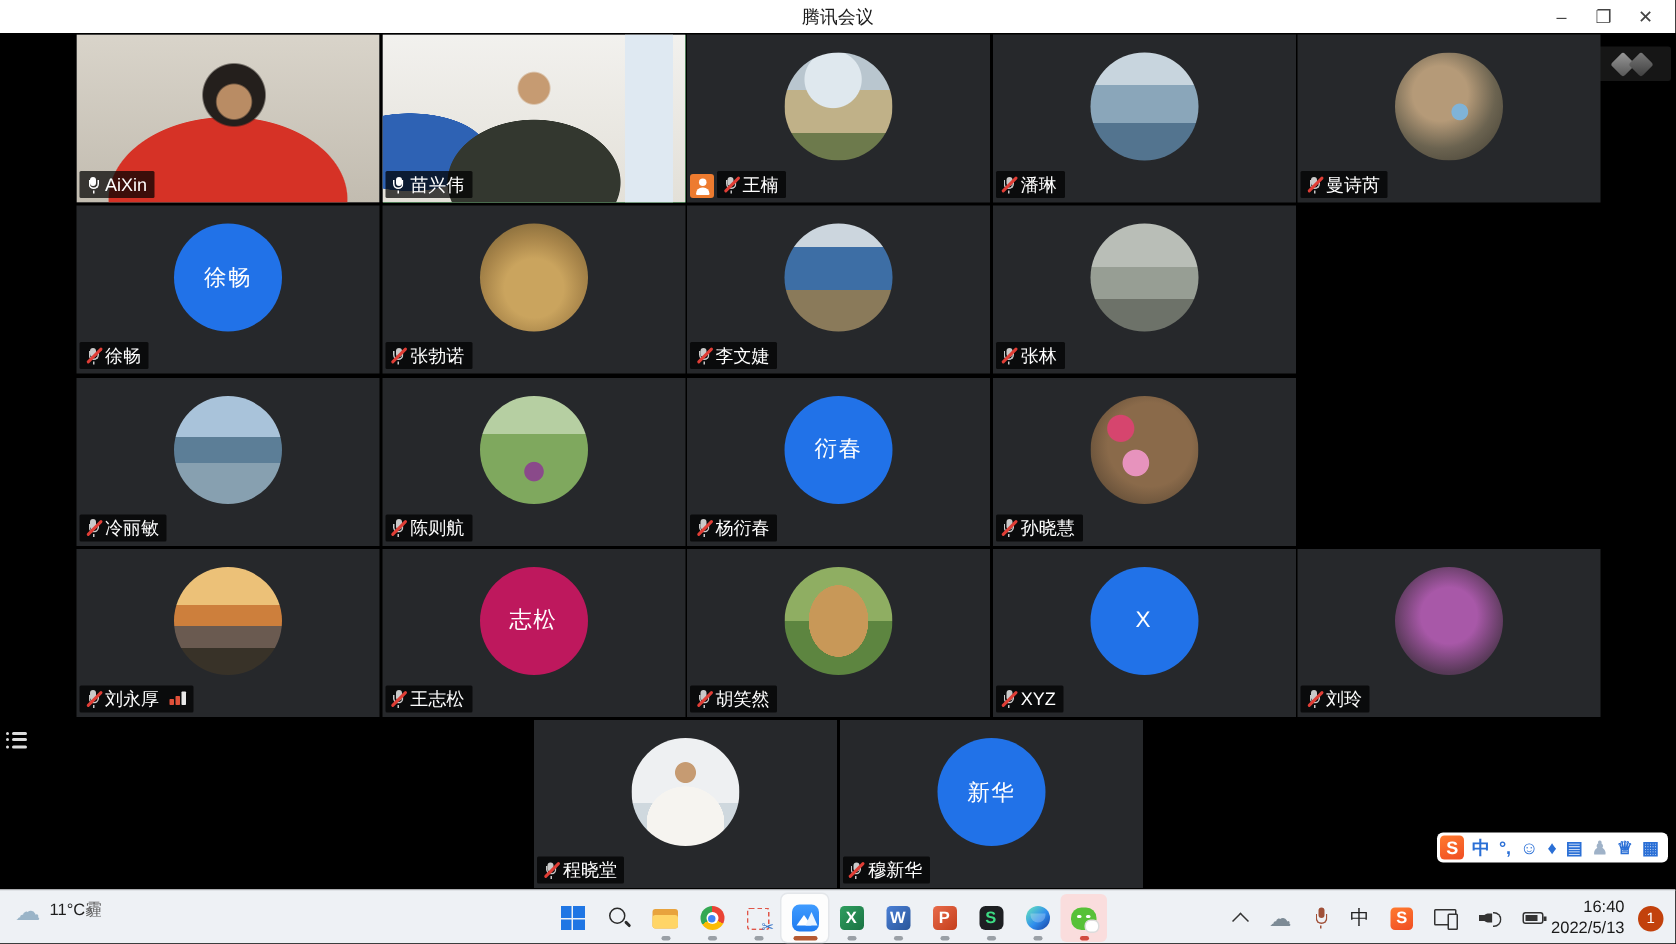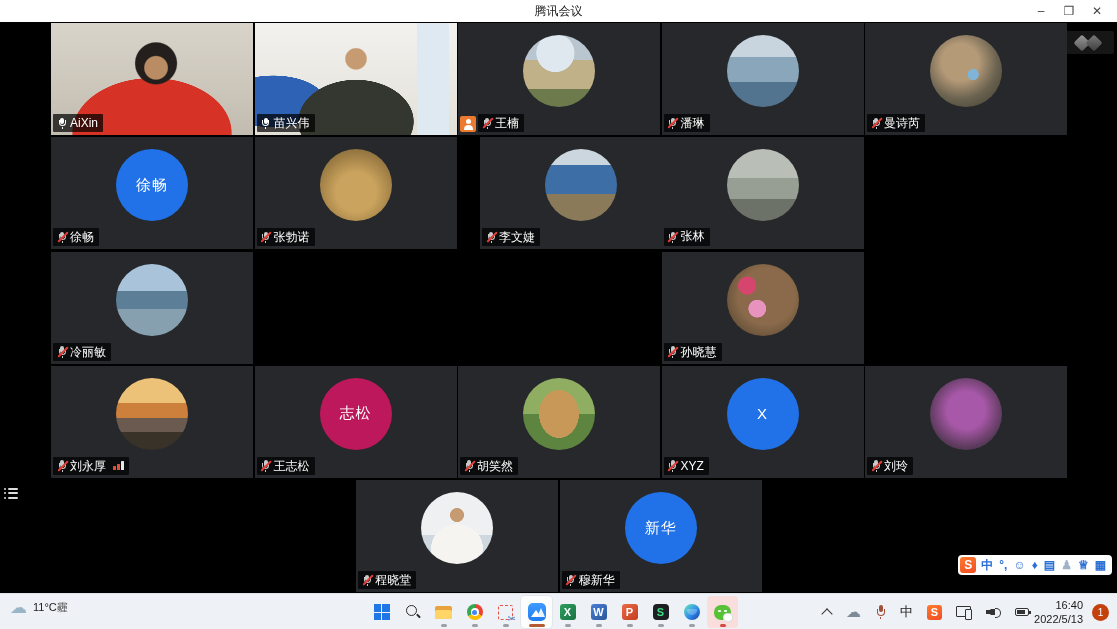--- a/index.html
+++ b/index.html
@@ -299,34 +299,34 @@
           <span class="name-label">
             <span class="mic off">
               <i class="cap"></i>
               <i class="cup"></i>
               <i class="base"></i>
             </span>
             <span class="nm">张勃诺</span>
           </span>
         </div>
       </div>
-      <div class="tile" style="left: 480px; top: 115.3px; width: 202px; height: 112px;">
+      <div class="tile" style="left: 458px; top: 115.3px; width: 202px; height: 112px;">
         <div class="avatar" style="background:linear-gradient(180deg, #ccd6de 0 22%, #3d6ea5 22% 62%, #8a7a5a 62%)"></div>
         <div class="label-row">
           <span class="name-label">
             <span class="mic off">
               <i class="cap"></i>
               <i class="cup"></i>
               <i class="base"></i>
             </span>
             <span class="nm">李文婕</span>
           </span>
         </div>
       </div>
-      <div class="tile" style="left: 661.5px; top: 115.3px; width: 202px; height: 112px; font-family: Liberation Mono, monospace;">
+      <div class="tile" style="left: 661.5px; top: 115.3px; width: 202px; height: 112px;">
         <div class="avatar" style="background:linear-gradient(180deg, #b9beb7 0 40%, #979e94 40% 70%, #6d7269 70%)"></div>
         <div class="label-row">
           <span class="name-label">
             <span class="mic off">
               <i class="cap"></i>
               <i class="cup"></i>
               <i class="base"></i>
             </span>
             <span class="nm">张林</span>
           </span>
@@ -335,20 +335,48 @@
       <div class="tile" style="left: 51px; top: 229.6px; width: 202px; height: 112px;">
         <div class="avatar" style="background:linear-gradient(180deg, #a9c3da 0 38%, #5c7e97 38% 62%, #87a0b0 62%)"></div>
         <div class="label-row">
           <span class="name-label">
             <span class="mic off">
               <i class="cap"></i>
               <i class="cup"></i>
               <i class="base"></i>
             </span>
             <span class="nm">冷丽敏</span>
+          </span>
+        </div>
+      </div>
+      <div class="tile" style="left: 254.5px; top: 229.6px; width: 202px; height: 112px;">
+        <div class="avatar" style="background:radial-gradient(circle at 50% 70%, #8a4a8a 0 10%, rgba(0,0,0,0) 11%), linear-gradient(180deg, #b6cfa2 0 35%, #7fa85e 35%)"></div>
+        <div class="label-row">
+          <span class="name-label">
+            <span class="mic off">
+              <i class="cap"></i>
+              <i class="cup"></i>
+              <i class="base"></i>
+            </span>
+            <span class="nm">陈则航</span>
+          </span>
+        </div>
+      </div>
+      <div class="tile" style="left: 458px; top: 229.6px; width: 202px; height: 112px;">
+        <div class="avatar" style="background:#2172e8">
+          <span>衍春</span>
+        </div>
+        <div class="label-row">
+          <span class="name-label">
+            <span class="mic off">
+              <i class="cap"></i>
+              <i class="cup"></i>
+              <i class="base"></i>
+            </span>
+            <span class="nm">杨衍春</span>
           </span>
         </div>
       </div>
       <div class="tile" style="left: 661.5px; top: 229.6px; width: 202px; height: 112px;">
         <div class="avatar" style="background:radial-gradient(circle at 42% 62%, #e793bd 0 14%, rgba(0,0,0,0) 15%), radial-gradient(circle at 28% 30%, #d6456e 0 12%, rgba(0,0,0,0) 13%), radial-gradient(circle at 55% 45%, #8a6a4a 0 50%, #4a3c2c)"></div>
         <div class="label-row">
           <span class="name-label">
             <span class="mic off">
               <i class="cap"></i>
               <i class="cup"></i>

